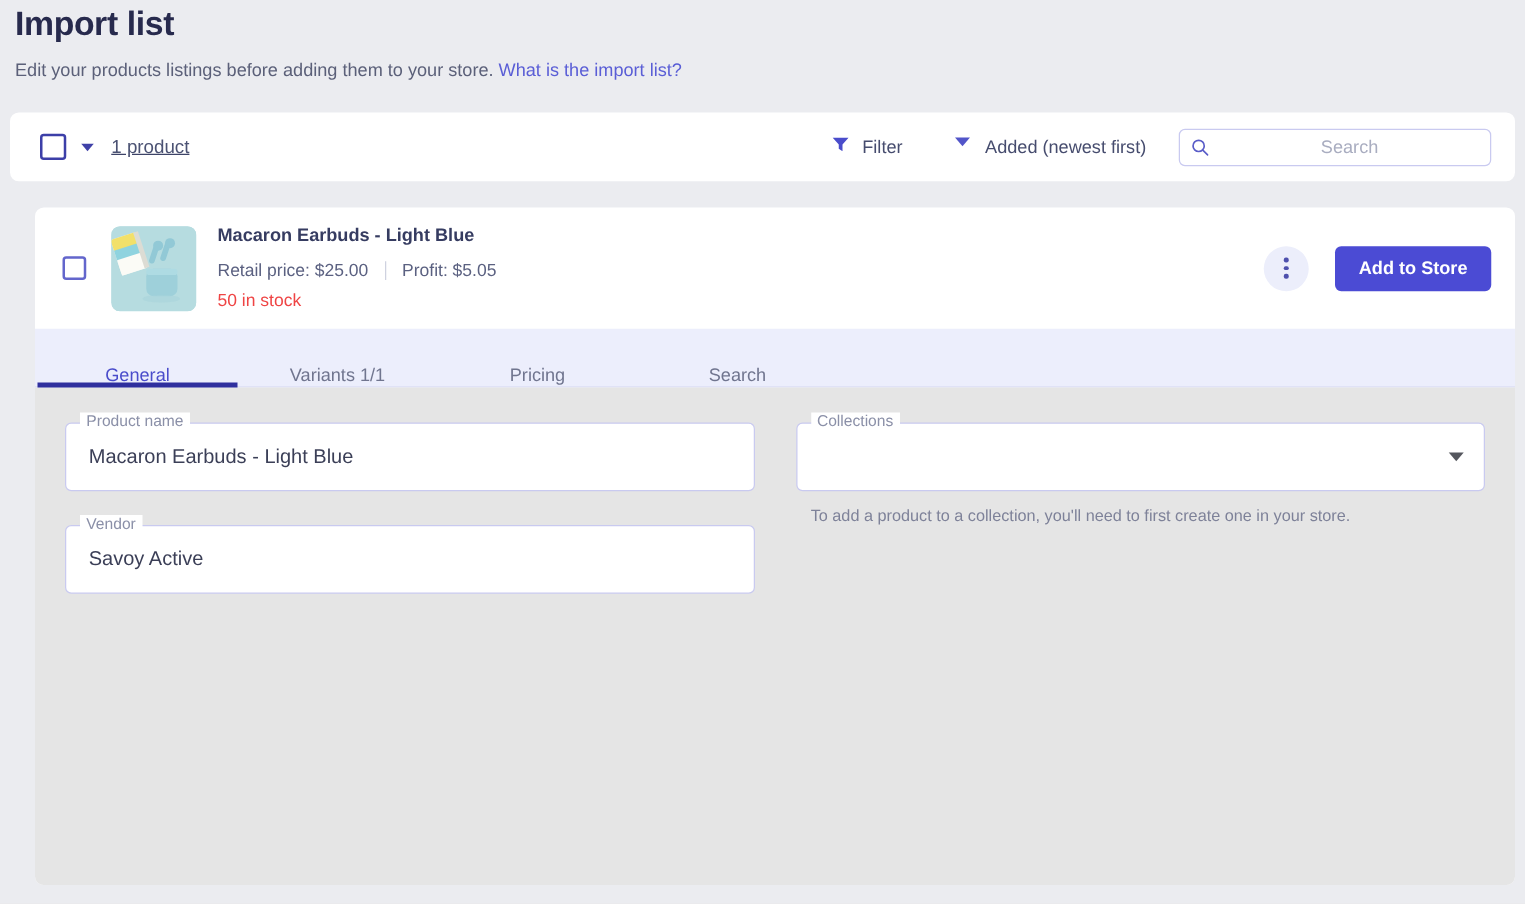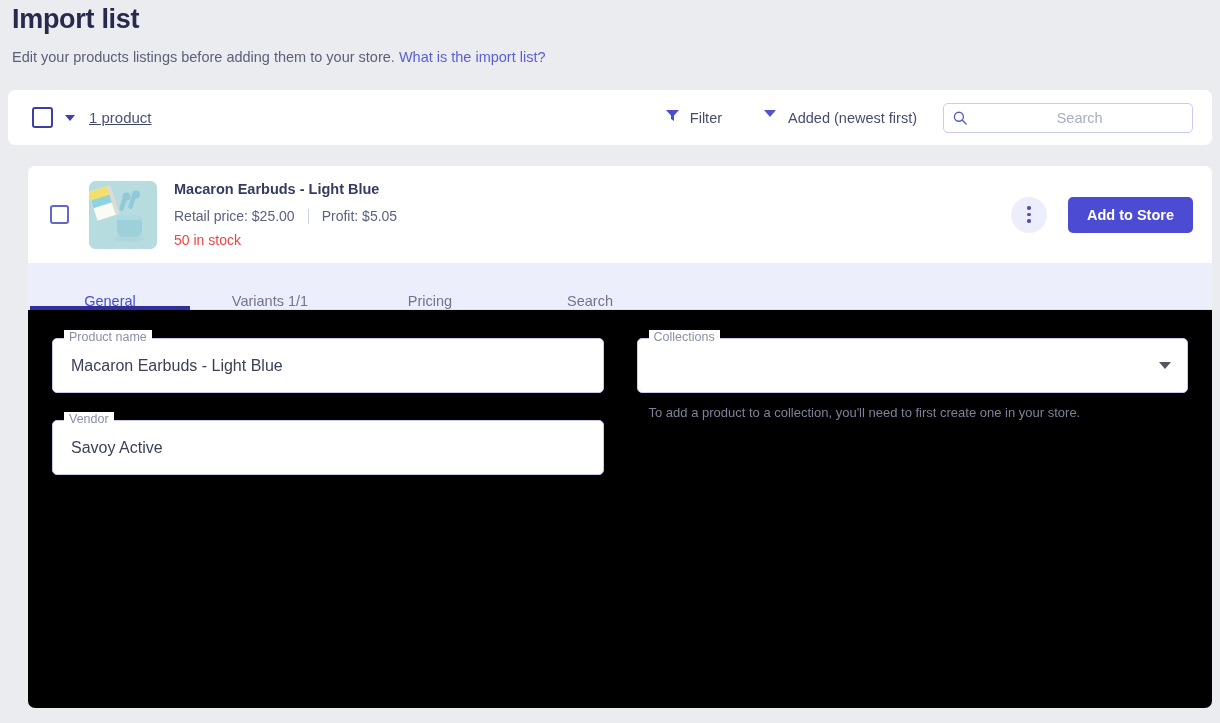--- a/index.html
+++ b/index.html
@@ -245,21 +245,21 @@
   .tab.active::after {
     content: "";
     position: absolute;
     left: 0; right: 0; bottom: -1px;
     height: 4px;
     background: #2f2f9e;
   }
 
   
   .form {
-    background: #000000;
+    background: #e5e5e5;
     border-radius: 0 0 7px 7px;
     padding: 28px 24px 0 24px;
     display: flex;
     height: 398px;
   }
   .col { width: 560px; }
   .col + .col { margin-left: 33px; }
 
   .field { position: relative; margin-bottom: 27px; }
   .field-box {

